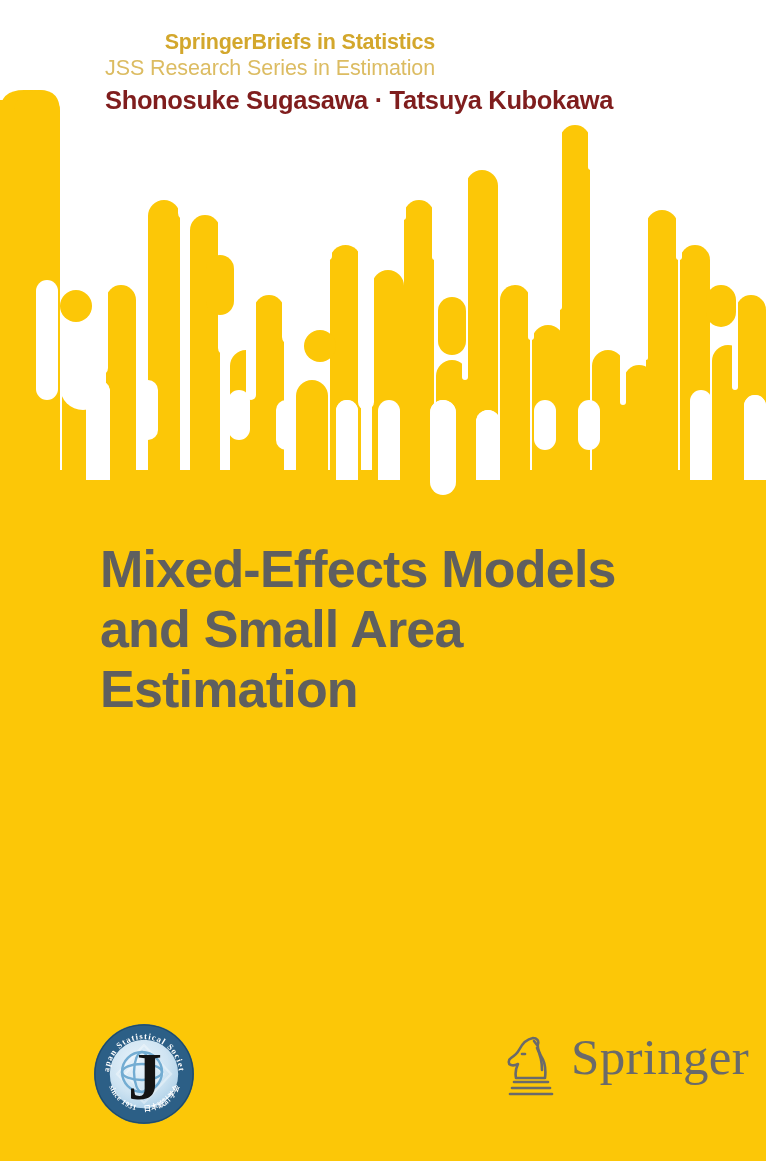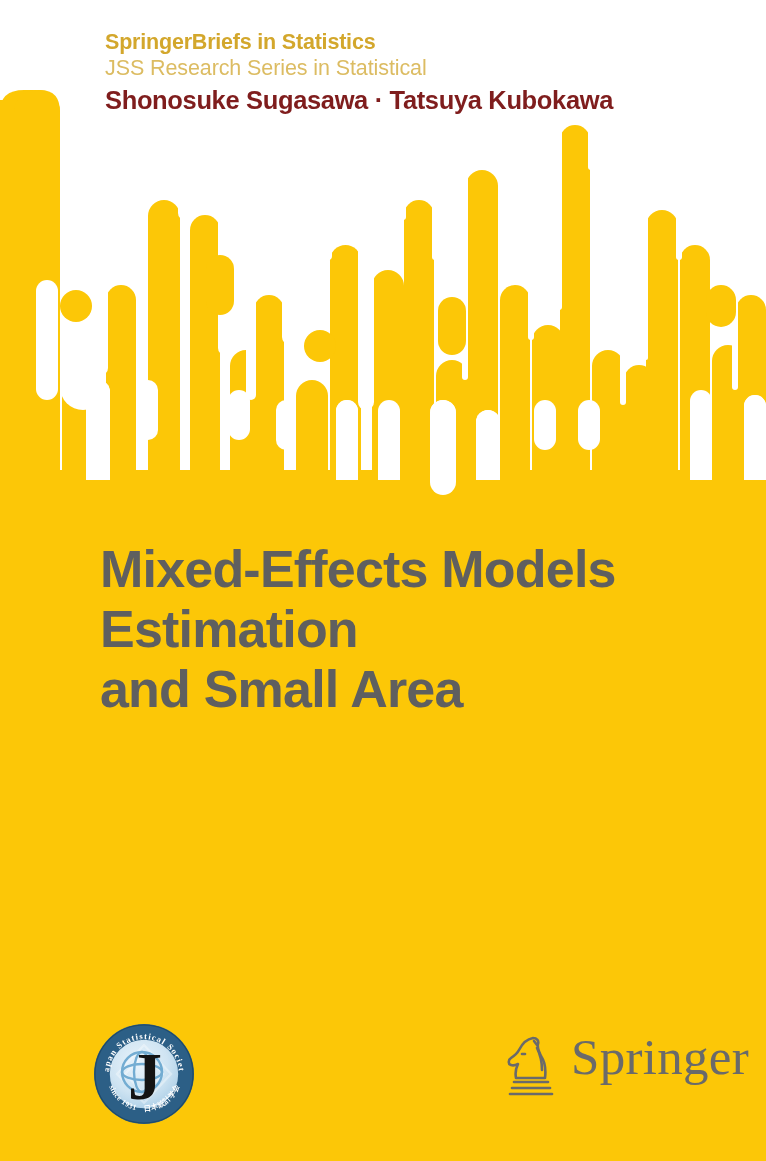--- a/index.html
+++ b/index.html
@@ -14,20 +14,21 @@
     position:relative;
     width:766px; height:1161px;
     background:#ffffff;
     overflow:hidden;
   }
   
   .series-wrap {
     position:absolute;
     left:105px; top:30px;
     z-index:40;
+    text-align:right;
   }
   .series-1 {
     font-size:21.5px;
     font-weight:bold;
     letter-spacing:-0.2px;
     line-height:1.18;
     color:#d3a72c;
     white-space:nowrap;
   }
   .series-2 {
@@ -201,29 +202,29 @@
         <rect x="476" y="410" width="24" height="70" rx="12"></rect>
         <rect x="744" y="395" width="22" height="85" rx="11"></rect>
       </g>
     </svg>
   </div>
 
   <div id="body-fill"></div>
 
   <div class="series-wrap">
     <div class="series-1">SpringerBriefs in Statistics</div>
-    <div class="series-2">JSS Research Series in Statistical</div>
+    <div class="series-2">JSS Research Series in Estimation</div>
   </div>
 
   <div class="authors">Shonosuke Sugasawa · Tatsuya Kubokawa</div>
 
   <div id="title">
     <span class="tl">Mixed-Effects Models</span>
+    <span class="tl">and Small Area</span>
     <span class="tl">Estimation</span>
-    <span class="tl">and Small Area</span>
   </div>
 
   <div id="jss-seal">
     <svg width="102" height="102" viewBox="0 0 102 102" xmlns="http://www.w3.org/2000/svg">
       <defs>
         <path id="arcTop" d="M 16,51 A 35,35 0 0 1 86,51"></path>
         <path id="arcBot" d="M 14,51 A 37,37 0 0 0 88,51"></path>
         <radialGradient id="discg" cx="42%" cy="36%" r="70%">
           <stop offset="0%" stop-color="#eaf4fb"></stop>
           <stop offset="60%" stop-color="#cfe4f2"></stop>

